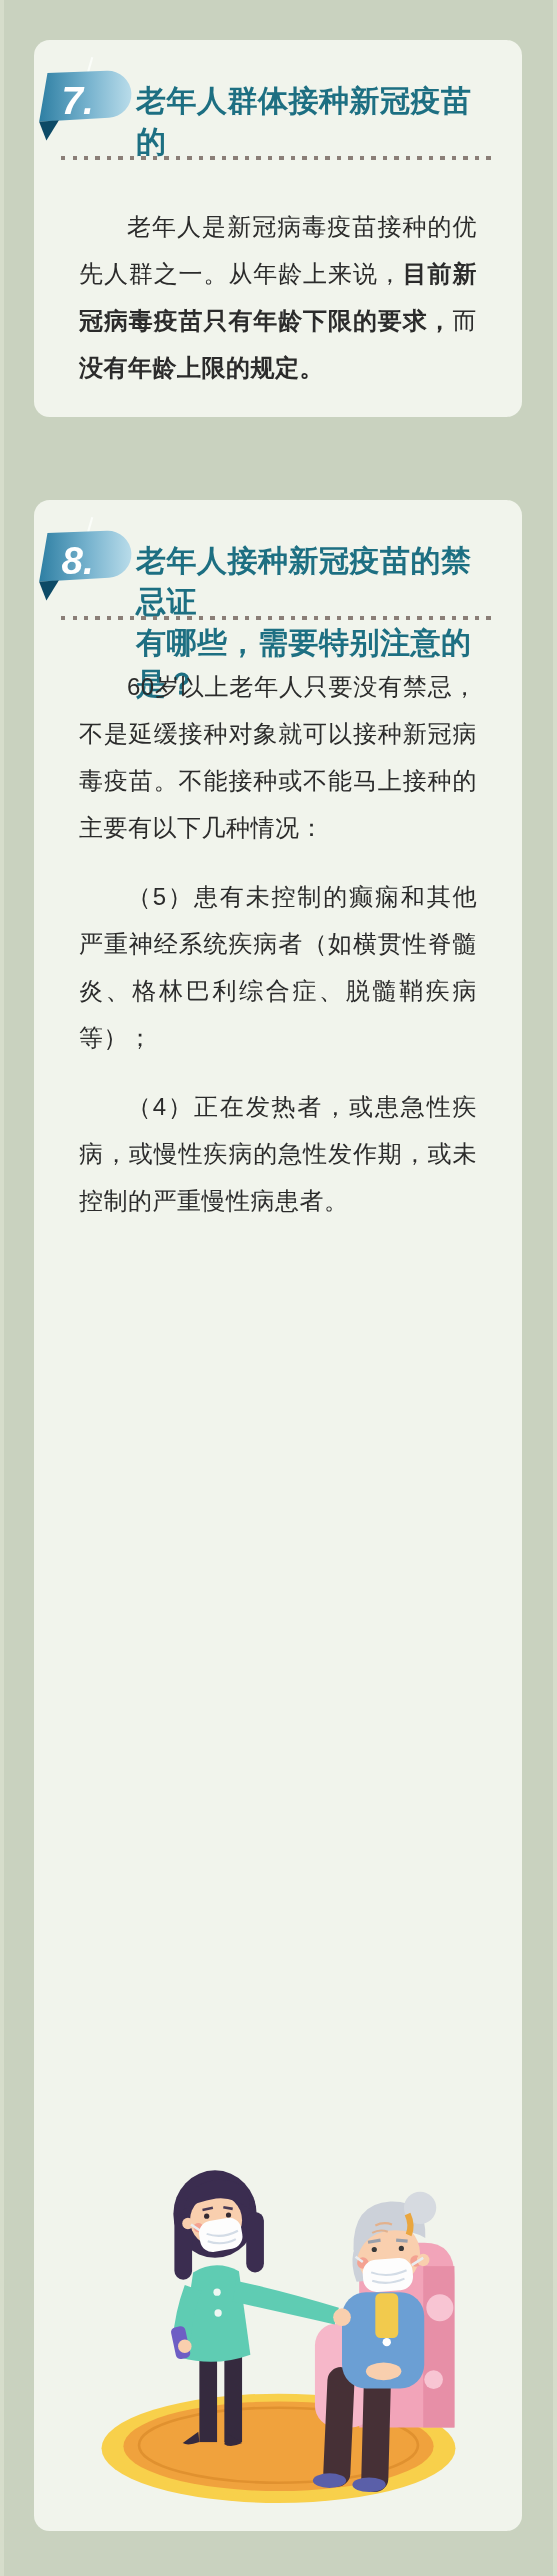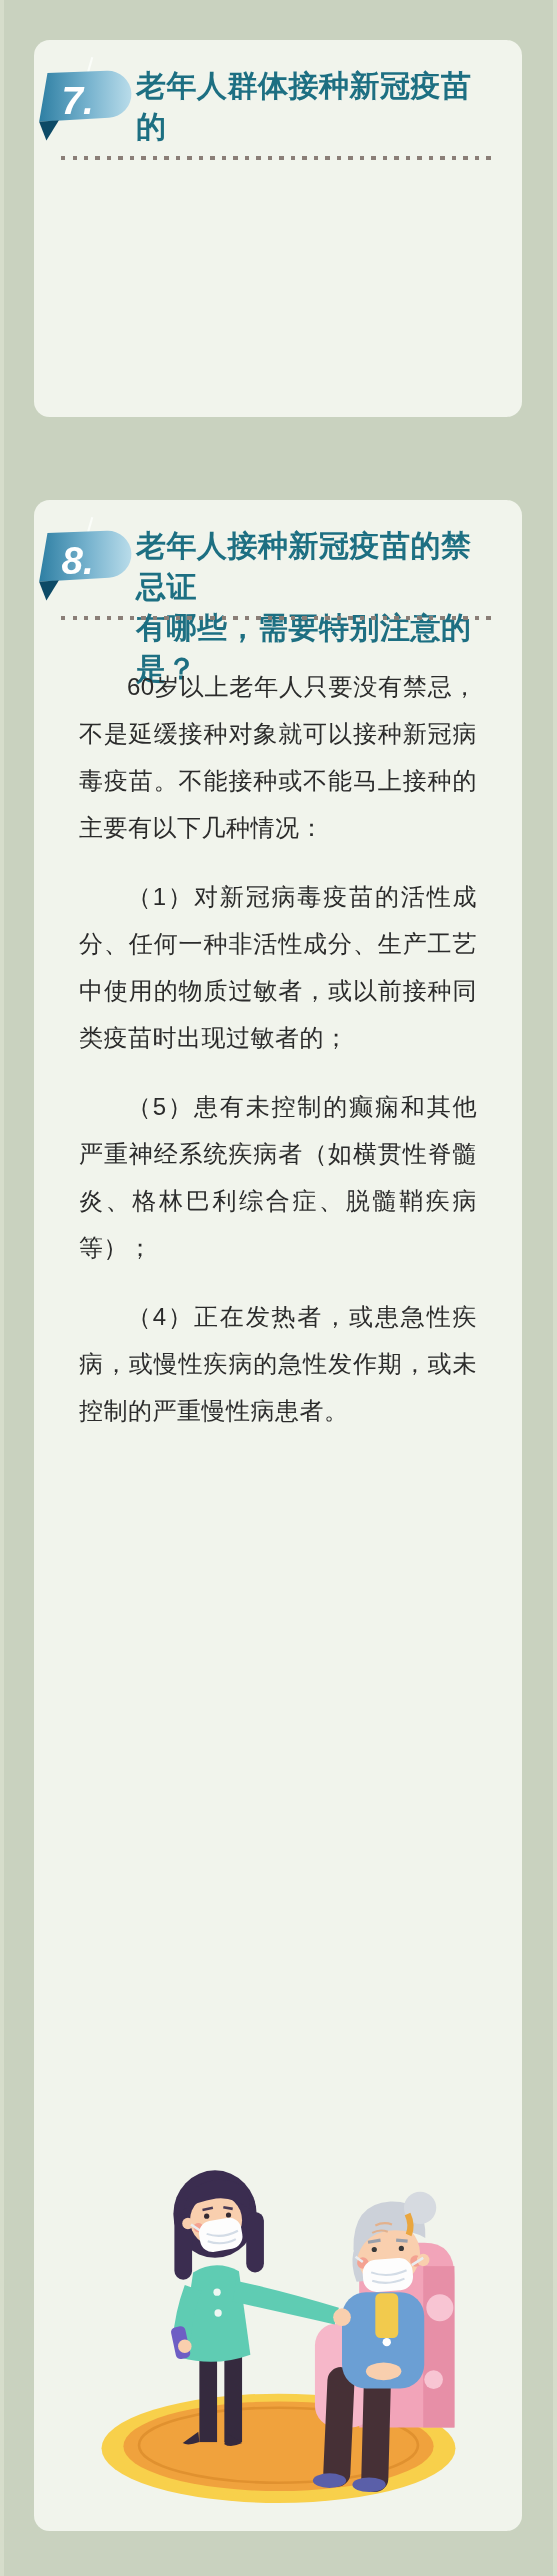--- a/index.html
+++ b/index.html
@@ -11,21 +11,21 @@
     overflow:hidden;
   }
   .card{
     position:absolute;left:34px;width:488px;
     background:#f1f4ec;border-radius:15.6px;
   }
   #card-7{top:40px;height:377px;}
   #card-8{top:500px;height:2031px;}
   .badge{position:absolute;left:2.1px;top:15.6px;width:99px;height:89px;}
   .q-title{
-    position:absolute;left:102px;top:25px;width:365px;margin:0;
+    position:absolute;left:102px;top:40px;width:365px;margin:0;
     color:#1d6f82;font-size:30px;font-weight:bold;line-height:41px;
     letter-spacing:0.5px;
   }
   .dots{
     position:absolute;left:27px;top:116px;width:435px;height:4.2px;
     background:repeating-linear-gradient(90deg,#8a7e77 0 4.2px,rgba(0,0,0,0) 4.2px 11.5px);
   }
   .body-text{
     position:absolute;left:0;top:140px;width:100%;
     box-sizing:border-box;padding:23px 45px 0 45px;
@@ -54,20 +54,23 @@
       <path d="M108,2 L100,30" stroke="#fbfdf9" stroke-width="4" fill="none"></path>
       <path d="M22,32 L136,28 A44,44 0 0 1 140,118 L6,126 Z" fill="url(#grad7)"></path>
       <path d="M6,126 L44,123 L20,162 Z" fill="#0d4a66"></path>
       <text x="80" y="110" font-size="74" font-weight="bold" font-style="italic" fill="#ffffff" text-anchor="middle">7.</text>
     </svg>
   </div>
   <h2 class="q-title">
     <div>老年人群体接种新冠疫苗的</div>
   </h2>
   <div class="dots"></div>
+  <div class="body-text">
+      <p><span>老年人是新冠病毒疫苗接种的优先人群之一。从年龄上来说，</span><span class="b">目前新冠病毒疫苗只有年龄下限的要求，</span><span>而</span><span class="b">没有年龄上限的规定。</span></p>
+    </div>
 </section>
 
 <section class="card" id="card-8">
   <div class="badge">
     <svg viewBox="0 0 190 170" width="99" height="89">
       <defs>
         <linearGradient id="grad8" x1="0" y1="0" x2="1" y2="0">
           <stop offset="0" stop-color="#2e7fa3"></stop>
           <stop offset="0.55" stop-color="#79b4cf"></stop>
           <stop offset="1" stop-color="#b9dcea"></stop>
@@ -79,21 +82,20 @@
       <text x="80" y="110" font-size="74" font-weight="bold" font-style="italic" fill="#ffffff" text-anchor="middle">8.</text>
     </svg>
   </div>
   <h2 class="q-title">
     <div>老年人接种新冠疫苗的禁忌证</div>
     <div>有哪些，需要特别注意的是？</div>
   </h2>
   <div class="dots"></div>
   <div class="body-text">
       <p><span>60岁以上老年人只要没有禁忌，不是延缓接种对象就可以接种新冠病毒疫苗。不能接种或不能马上接种的主要有以下几种情况：</span></p>
-      <p><span>（1）对新冠病毒疫苗的活性成分、任何一种非活性成分、生产工艺中使用的物质过敏者，或以前接种同类疫苗时出现过敏者的；</span></p>
       <p><span>（5）患有未控制的癫痫和其他严重神经系统疾病者（如横贯性脊髓炎、格林巴利综合症、脱髓鞘疾病等）；</span></p>
       <p><span>（4）正在发热者，或患急性疾病，或慢性疾病的急性发作期，或未控制的严重慢性病患者。</span></p>
     </div>
 
   <div class="illustration">
     <svg viewBox="0 0 700 730" width="365" height="380">
 
       <g>
         <ellipse cx="350" cy="600" rx="340" ry="105" fill="#f8d04b"></ellipse>
         <ellipse cx="350" cy="596" rx="298" ry="86" fill="#f0a23d"></ellipse>

